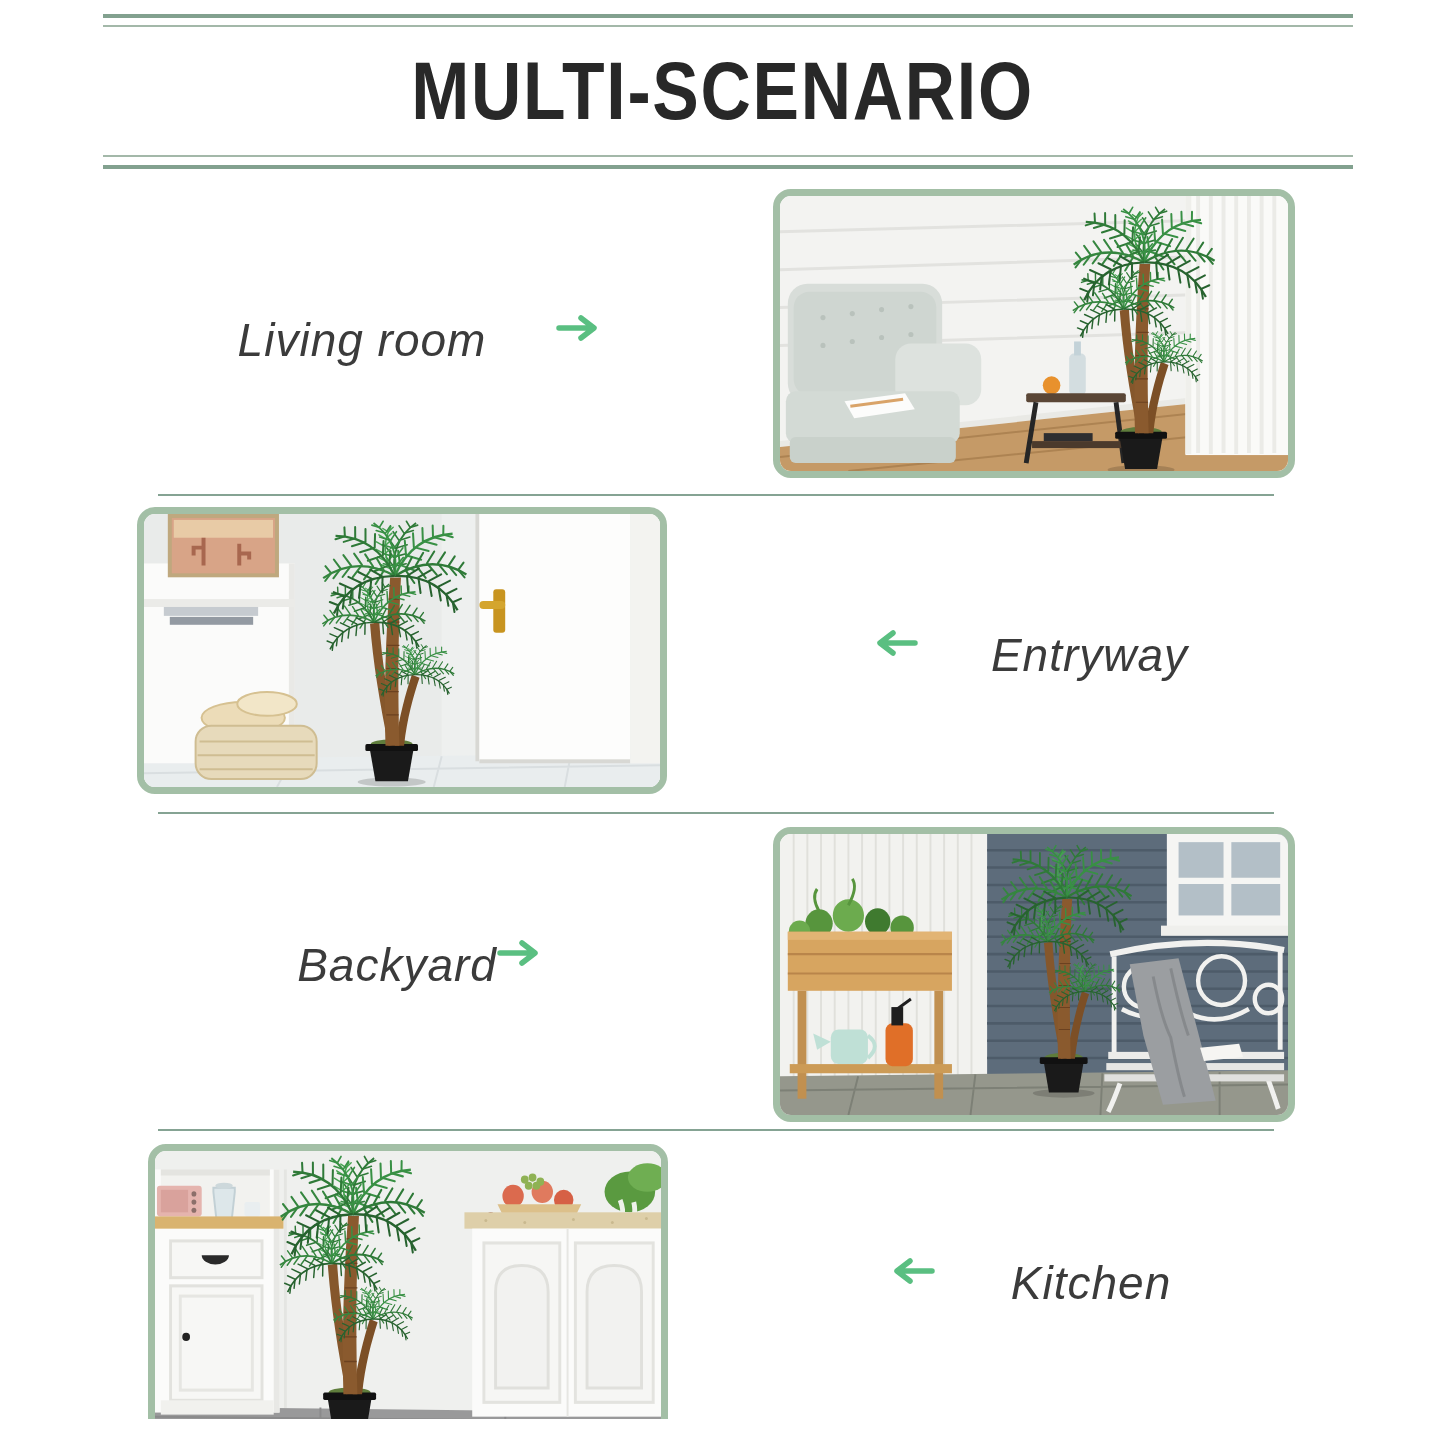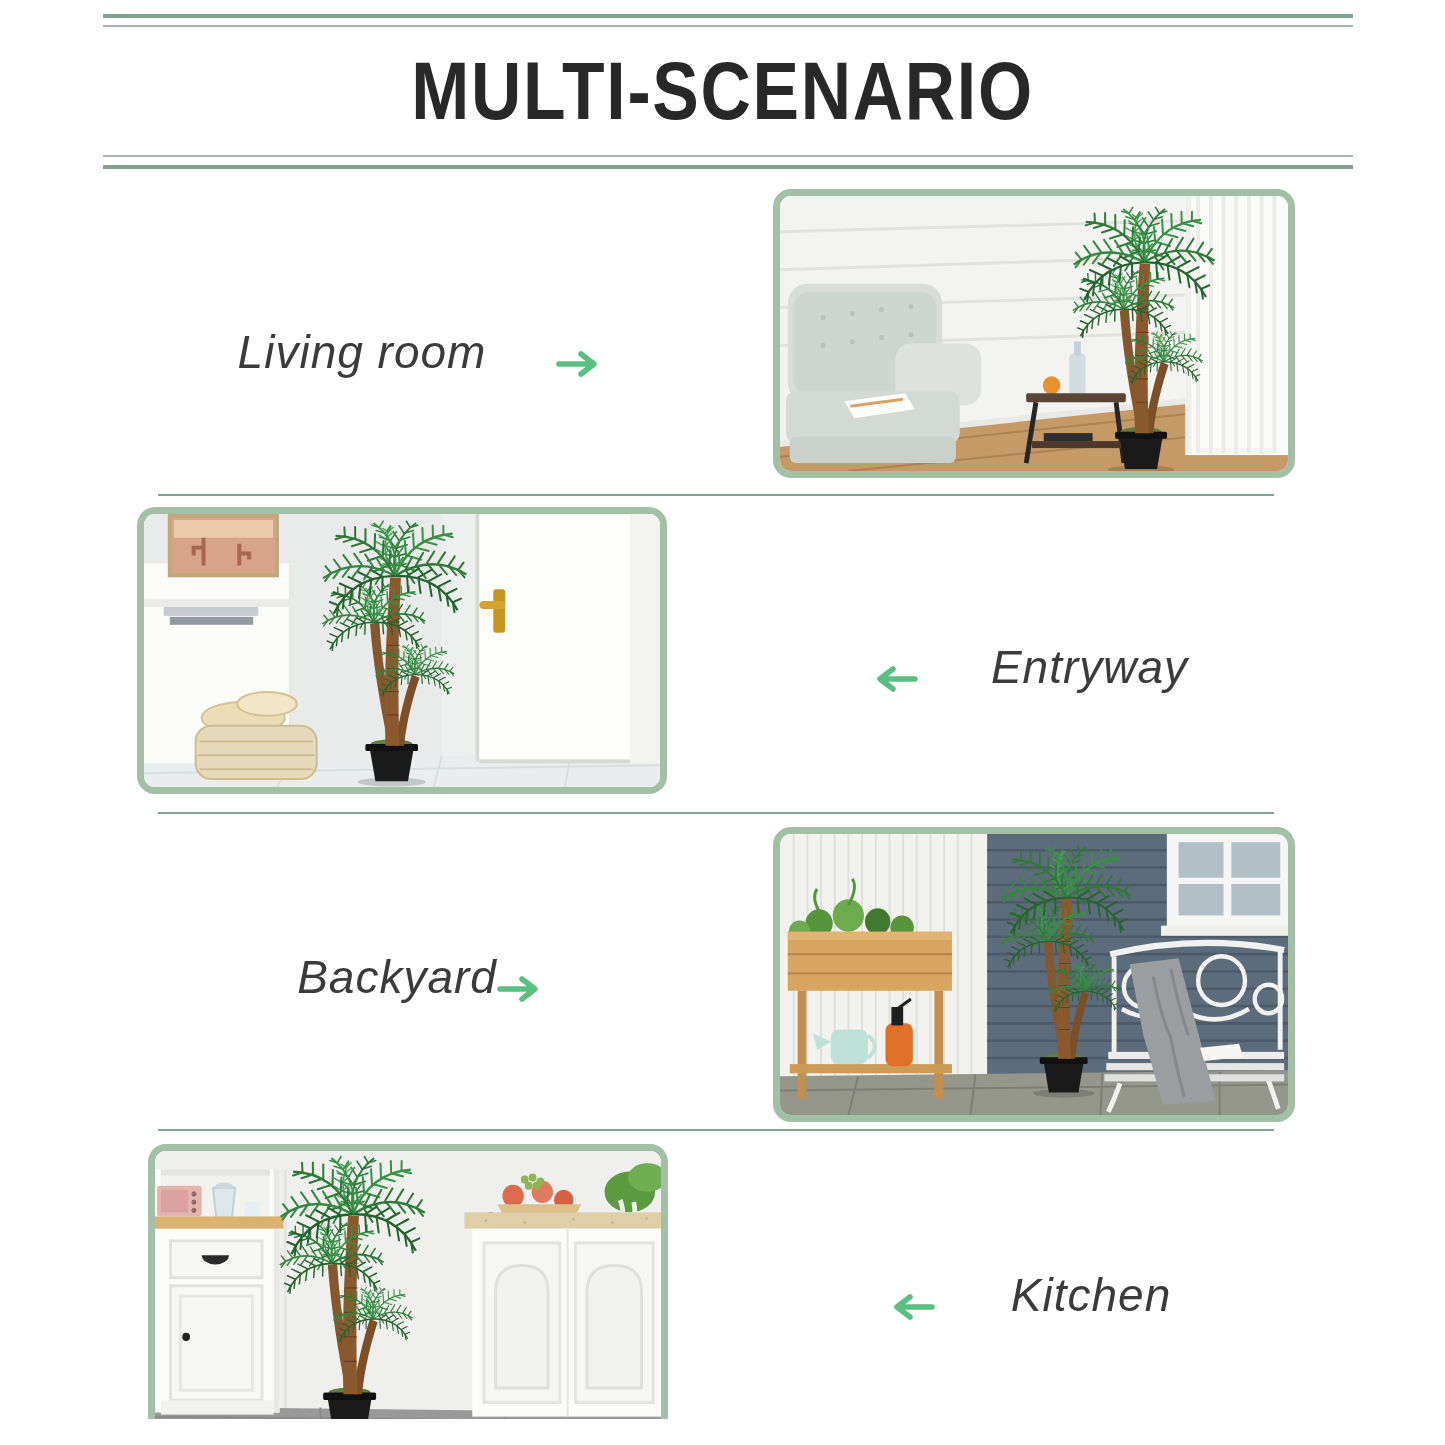--- a/index.html
+++ b/index.html
@@ -20,21 +20,21 @@
   
   .photo{position:absolute;border:7px solid #a3bfa6;border-radius:18px;overflow:hidden;
          background:#fff;box-shadow:inset 0 0 0 2px rgba(255,255,255,.55);}
   .photo svg{display:block;width:100%;height:100%;}
   .photo-1{left:773px;top:189px;width:508px;height:275px;}
   .photo-2{left:137px;top:507px;width:516px;height:273px;}
   .photo-3{left:773px;top:827px;width:508px;height:281px;}
   .photo-4{left:148px;top:1144px;width:506px;height:282px;}
 
   
-  .caption-row{position:absolute;display:flex;align-items:flex-end;justify-content:center;height:66px;width:500px;}
+  .caption-row{position:absolute;display:flex;align-items:flex-start;justify-content:center;height:66px;width:500px;}
   .caption{font-style:italic;font-size:46px;color:#3b3b3b;letter-spacing:1px;white-space:nowrap;}
   .arrow{flex:0 0 auto;display:block;}
   .row-1{left:170px;top:313px;gap:70px;}
   .row-2{left:780px;top:628px;gap:73px;}
   .row-3{left:170px;top:938px;}
   .row-4{left:780px;top:1256px;gap:76px;}
   .hidden-defs{position:absolute;width:0;height:0;overflow:hidden;}
 </style>
 </head>
 <body>

